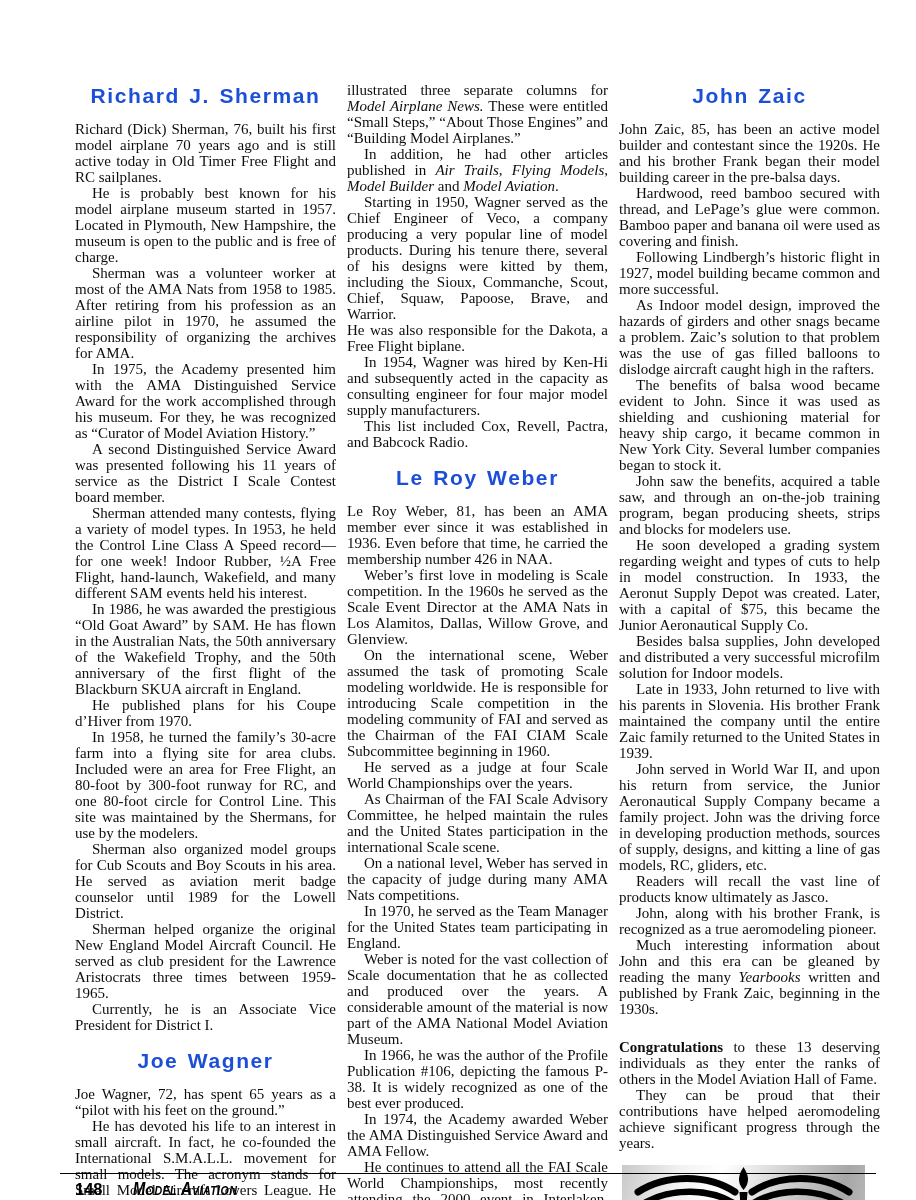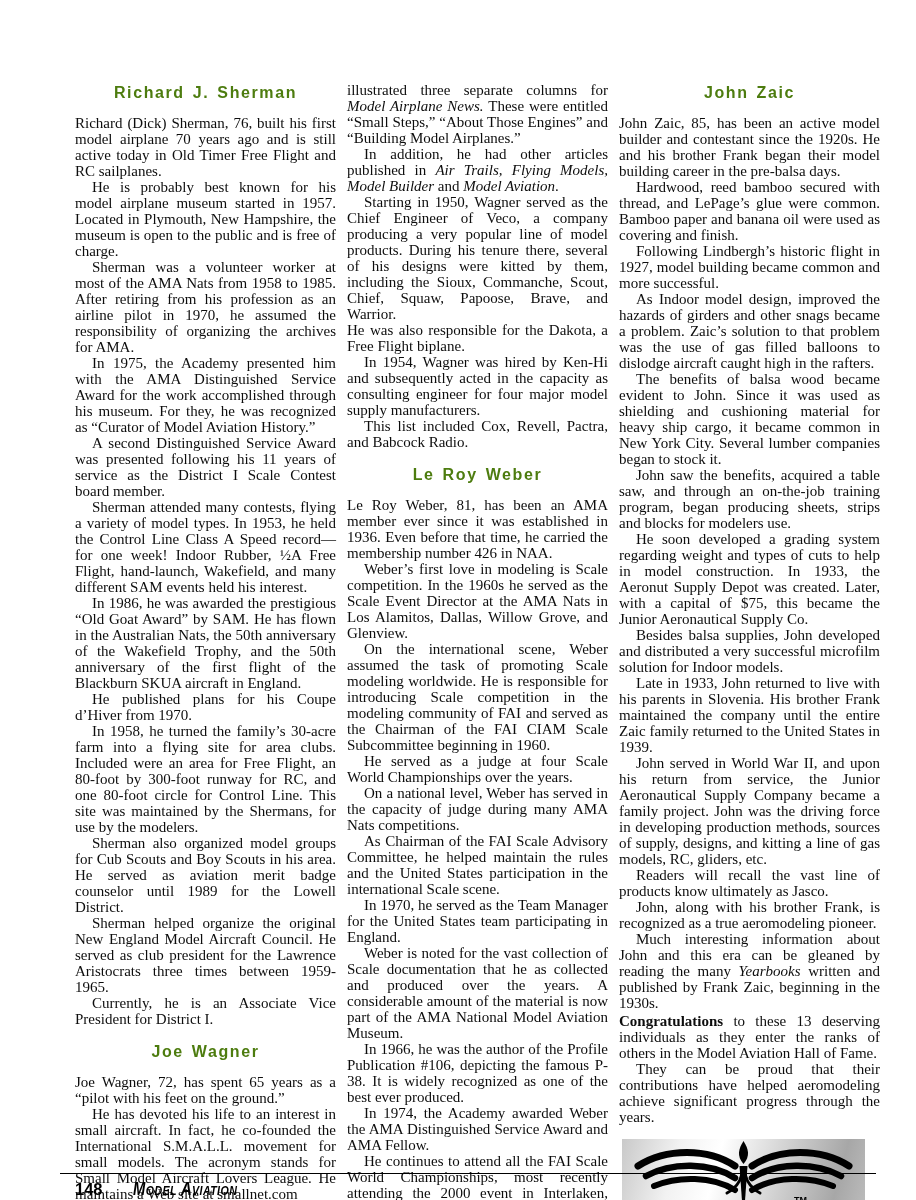--- a/index.html
+++ b/index.html
@@ -7,31 +7,31 @@
     position:relative; width:916px; height:1200px; background:#ffffff;
     overflow:hidden; font-family:"Liberation Serif", serif; color:#0d0d0d;
   }
   .columns {
     position:absolute; left:75px; top:82px; width:801px;
     display:flex; gap:11px;
   }
   .col { width:261px; flex:0 0 261px; }
   .heading {
     font-family:"Liberation Sans", sans-serif;
-    font-weight:bold; font-size:16px; letter-spacing:1.6px;
-    text-align:center; margin:16px 0 13px 0; color:#4d7c0f;
+    font-weight:bold; font-size:21px; letter-spacing:1.6px;
+    text-align:center; margin:16px 0 13px 0; color:#1d4ed8;
     word-spacing:2px;
   }
   [data-col] > .heading:first-child { margin-top:2px; }
   .para {
     font-size:15px; line-height:16px; text-align:justify;
     margin:0; color:#0d0d0d;
   }
   .para.indent { text-indent:17px; }
-  .para.spaced { margin-top:2px; }
+  .para.spaced { margin-top:22px; }
   .it { font-style:italic; }
   .bd { font-weight:bold; }
 
   .ama-logo {
     margin-top:14px; width:243px; height:92px; margin-left:3px;
     background:linear-gradient(105deg,#c9c9c9 0%,#f2f2f2 22%,#ffffff 38%,#d6d6d6 60%,#a7a7a7 85%,#bfbfbf 100%);
     display:flex; align-items:center; justify-content:center;
   }
   .footer-rule {
     position:absolute; left:60px; width:816px; top:1173px;
@@ -86,22 +86,22 @@
           <p class="para indent"><span>In addition, he had other articles published in </span><span class="it">Air Trails, Flying Models, Model Builder</span><span> and </span><span class="it">Model Aviation</span><span>.</span></p>
           <p class="para indent"><span>Starting in 1950, Wagner served as the Chief Engineer of Veco, a company producing a very popular line of model products. During his tenure there, several of his designs were kitted by them, including the Sioux, Commanche, Scout, Chief, Squaw, Papoose, Brave, and Warrior.</span></p>
           <p class="para"><span>He was also responsible for the Dakota, a Free Flight biplane.</span></p>
           <p class="para indent"><span>In 1954, Wagner was hired by Ken-Hi and subsequently acted in the capacity as consulting engineer for four major model supply manufacturers.</span></p>
           <p class="para indent"><span>This list included Cox, Revell, Pactra, and Babcock Radio.</span></p>
           <div class="heading"><span>Le Roy Weber</span></div>
           <p class="para"><span>Le Roy Weber, 81, has been an AMA member ever since it was established in 1936. Even before that time, he carried the membership number 426 in NAA.</span></p>
           <p class="para indent"><span>Weber’s first love in modeling is Scale competition. In the 1960s he served as the Scale Event Director at the AMA Nats in Los Alamitos, Dallas, Willow Grove, and Glenview.</span></p>
           <p class="para indent"><span>On the international scene, Weber assumed the task of promoting Scale modeling worldwide. He is responsible for introducing Scale competition in the modeling community of FAI and served as the Chairman of the FAI CIAM Scale Subcommittee beginning in 1960.</span></p>
           <p class="para indent"><span>He served as a judge at four Scale World Championships over the years.</span></p>
+          <p class="para indent"><span>As Chairman of the FAI Scale Advisory Committee, he helped maintain the rules and the United States participation in the international Scale scene.</span></p>
           <p class="para indent"><span>On a national level, Weber has served in the capacity of judge during many AMA Nats competitions.</span></p>
-          <p class="para indent"><span>As Chairman of the FAI Scale Advisory Committee, he helped maintain the rules and the United States participation in the international Scale scene.</span></p>
           <p class="para indent"><span>In 1970, he served as the Team Manager for the United States team participating in England.</span></p>
           <p class="para indent"><span>Weber is noted for the vast collection of Scale documentation that he as collected and produced over the years. A considerable amount of the material is now part of the AMA National Model Aviation Museum.</span></p>
           <p class="para indent"><span>In 1966, he was the author of the Profile Publication #106, depicting the famous P-38. It is widely recognized as one of the best ever produced.</span></p>
           <p class="para indent"><span>In 1974, the Academy awarded Weber the AMA Distinguished Service Award and AMA Fellow.</span></p>
           <p class="para indent"><span>He continues to attend all the FAI Scale World Championships, most recently attending the 2000 event in Interlaken, Switzerland.</span></p>
         </div>
     </div>
     <div class="col">
       <div data-col="2">
           <div class="heading"><span>John Zaic</span></div>

